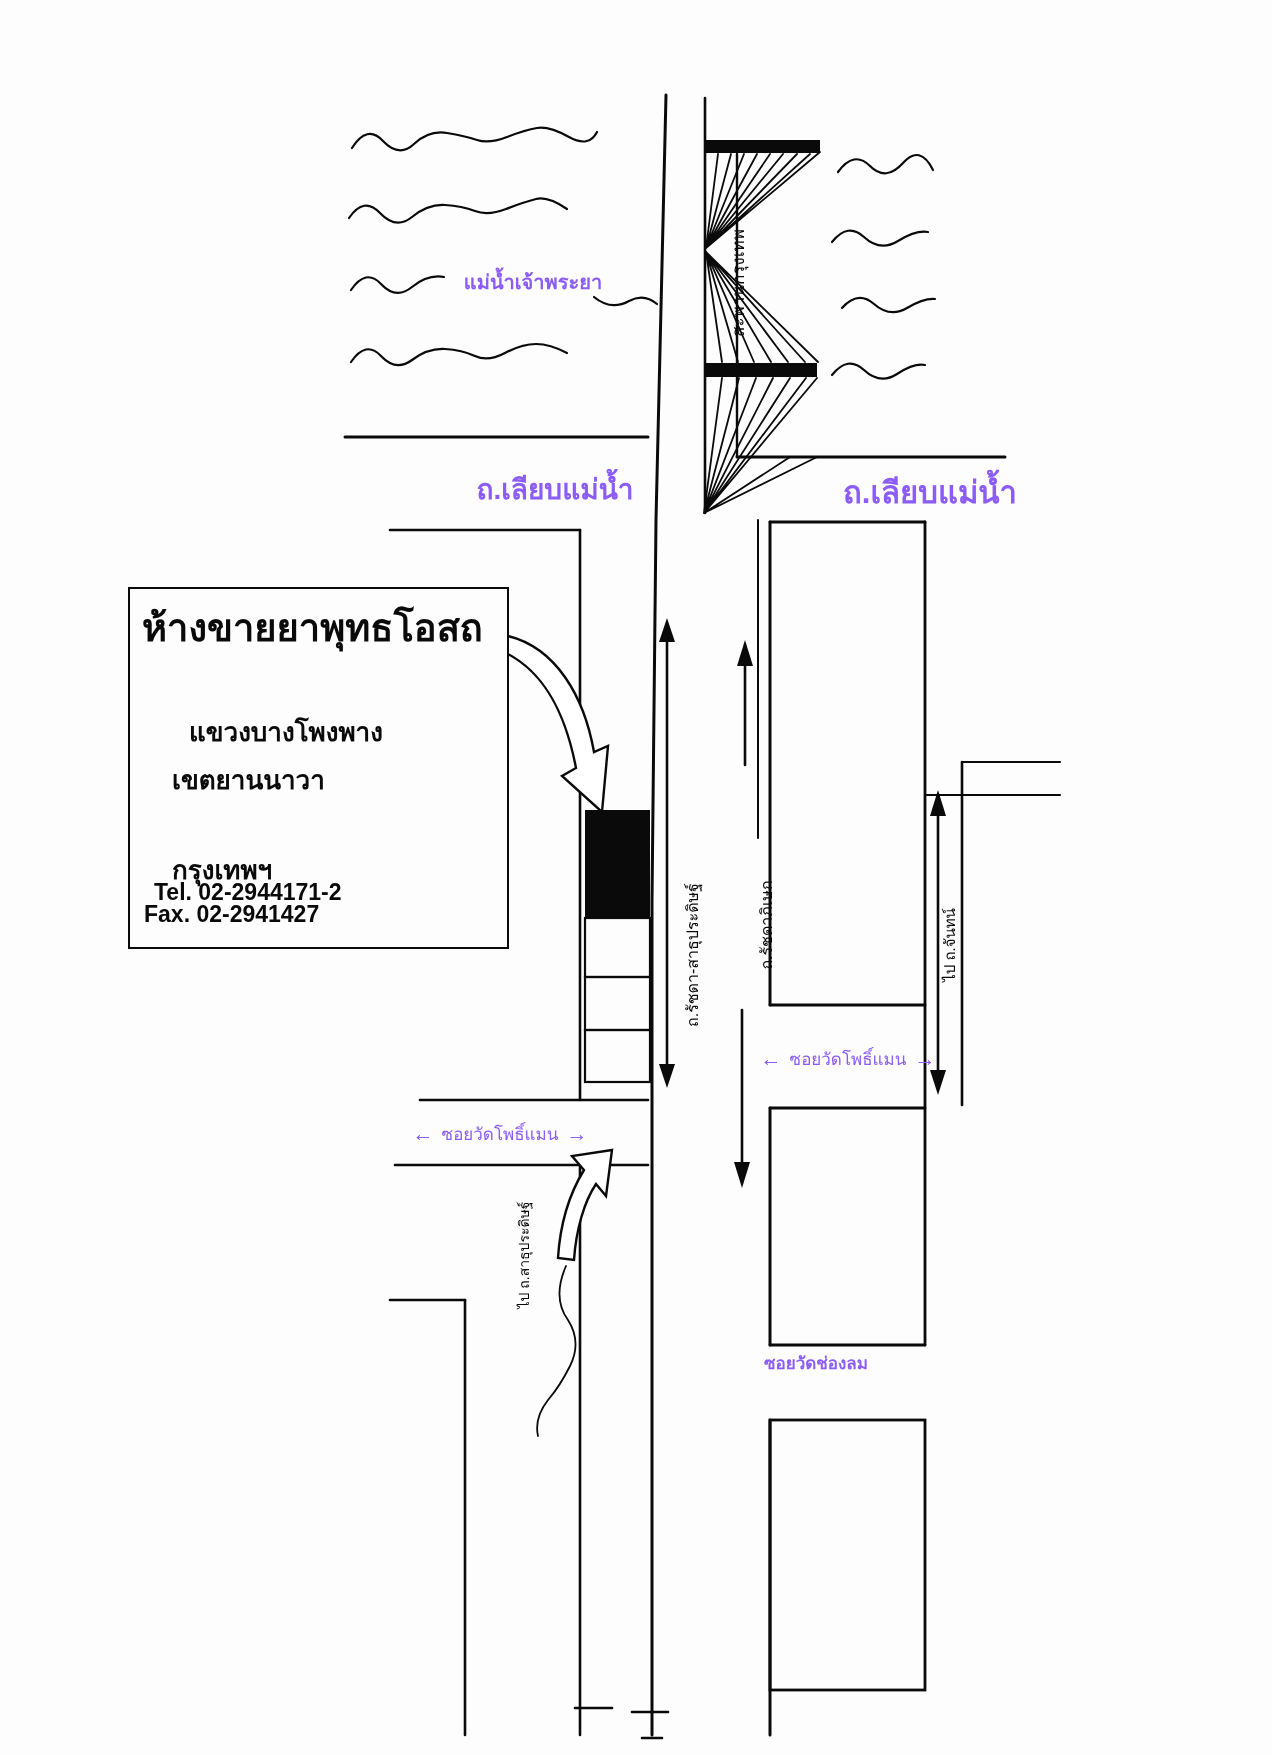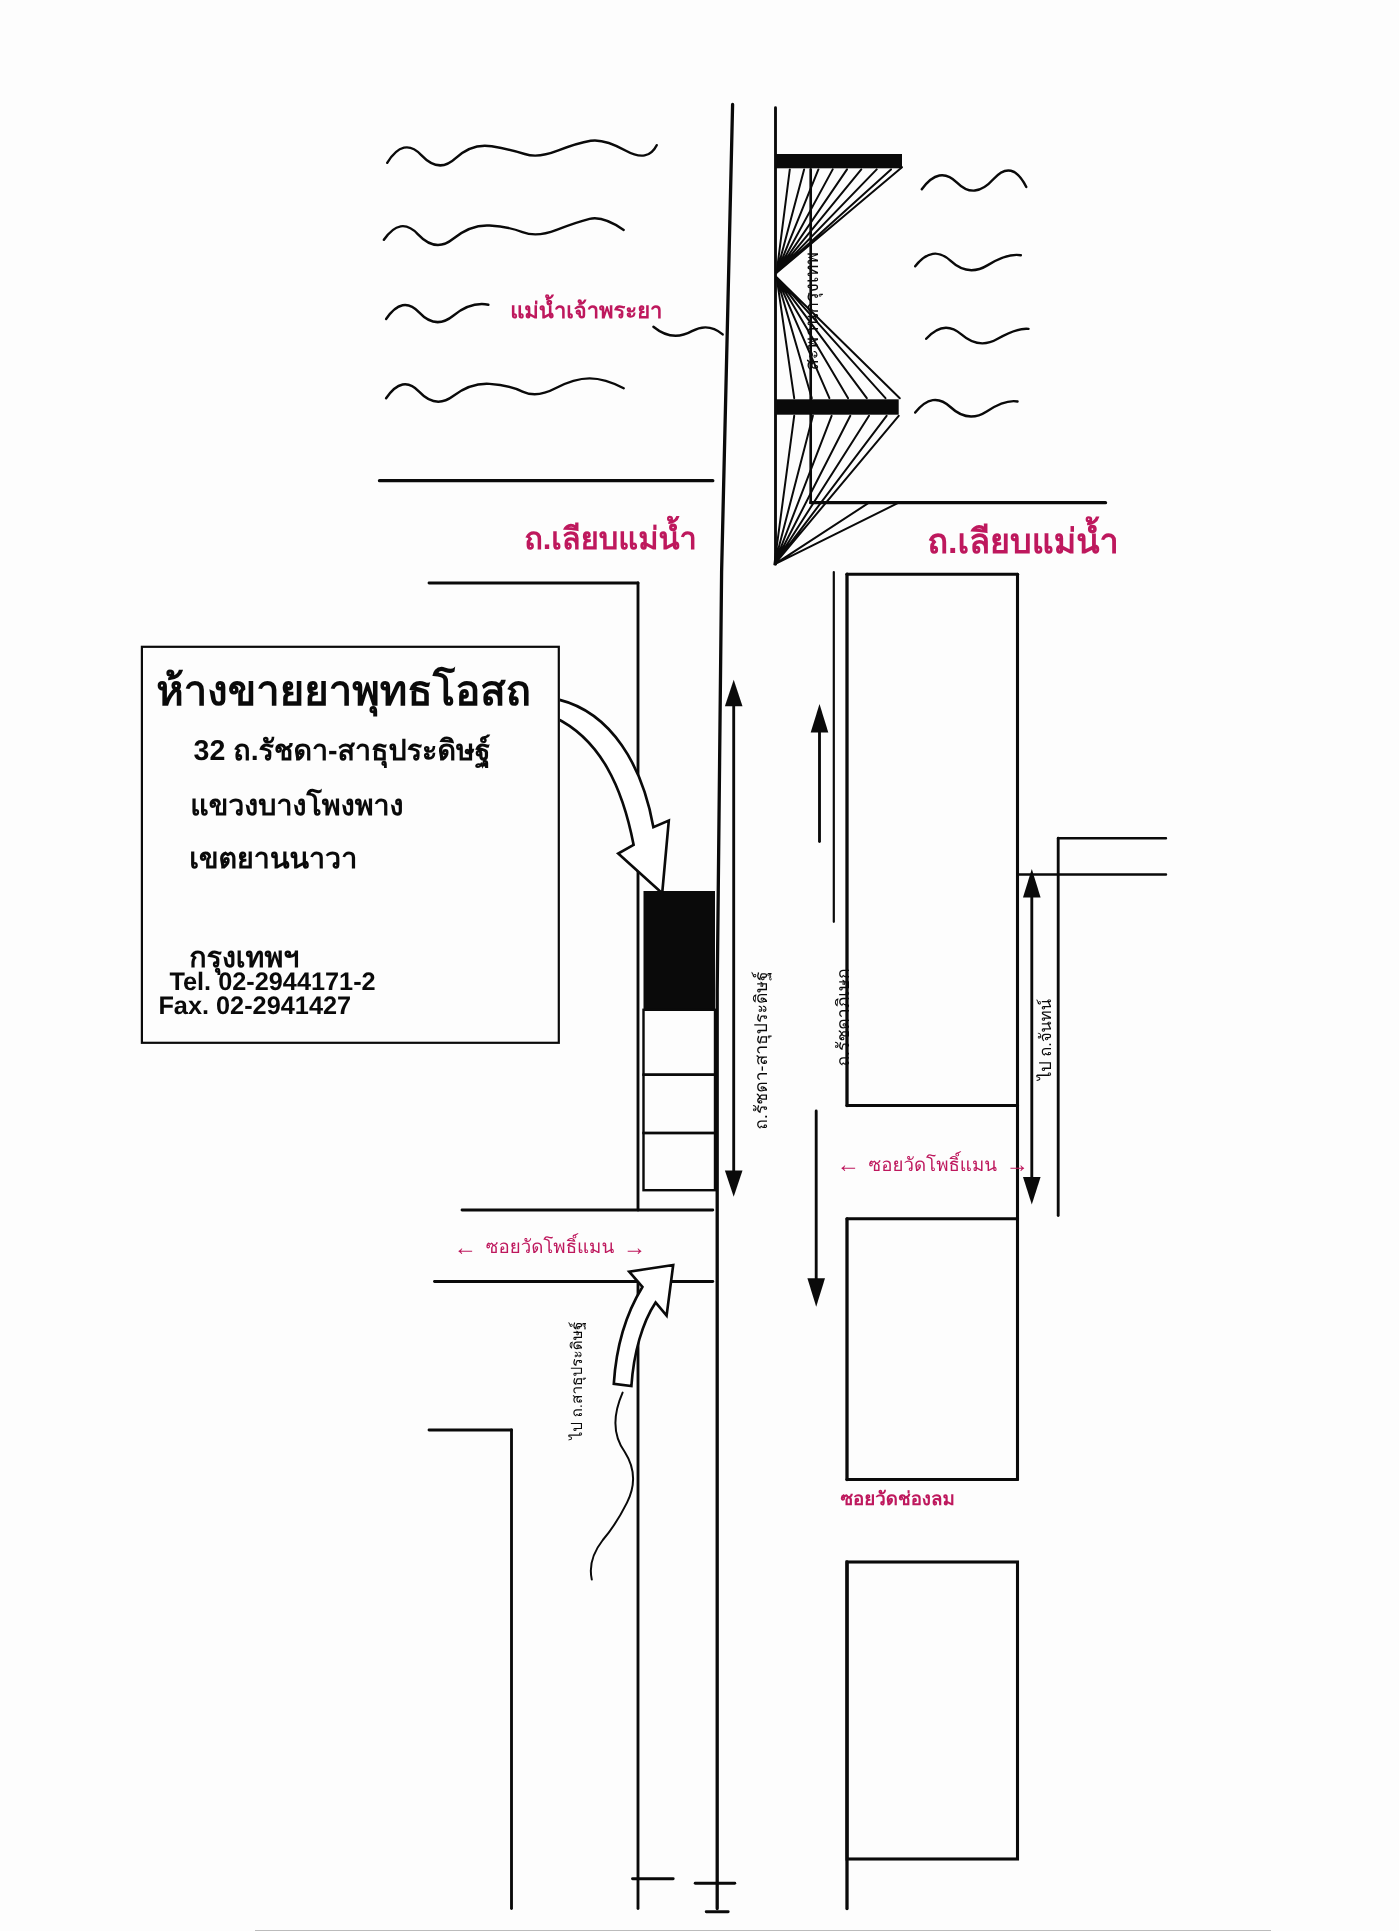--- a/index.html
+++ b/index.html
@@ -1,27 +1,27 @@
 <!DOCTYPE html>
 <html><head>
 <meta charset="utf-8">
 <style>
   html,body{margin:0;padding:0;background:#888;}
   #page{position:relative;width:1272px;height:1755px;background:#fdfdfd;overflow:hidden;
         font-family:"Liberation Sans","DejaVu Sans",sans-serif;color:#0a0a0a;}
   #draw{position:absolute;left:0;top:0;width:1272px;height:1755px;}
-  .lbl{position:absolute;transform:translate(-50%,-50%);white-space:nowrap;color:#be185d;}
+  .lbl{position:absolute;transform:translate(-50%,-50%);white-space:nowrap;color:#8b5cf6;}
   .vlbl{position:absolute;transform:translate(-50%,-50%) rotate(-90deg);white-space:nowrap;color:#0a0a0a;}
   .b{font-weight:bold;}
   
   #infobox{position:absolute;left:128px;top:587px;width:377px;height:358px;
            border:2px solid #0a0a0a;background:#fdfdfd;}
   #infobox .t{position:absolute;left:12px;top:8px;font-size:38px;font-weight:bold;letter-spacing:0px;text-align:center;}
   #infobox .a1{position:absolute;left:46px;top:72px;font-size:26px;font-weight:bold;}
-  #infobox .a2{position:absolute;left:43px;top:122px;font-size:26px;font-weight:bold;}
+  #infobox .a2{position:absolute;left:59px;top:122px;font-size:26px;font-weight:bold;}
   #infobox .a3{position:absolute;left:42px;top:170px;font-size:26px;font-weight:bold;text-align:right;}
   #infobox .a4{position:absolute;left:42px;top:216px;font-size:26px;font-weight:bold;margin-top:44px;}
   #infobox .tel{position:absolute;left:24px;top:266px;font-size:23px;font-weight:bold;margin-top:24px;}
   #infobox .fax{position:absolute;left:14px;top:312px;font-size:23px;font-weight:bold;}
   .soi{font-size:17px;font-weight:normal;}
   .soi .ar{font-size:21px;vertical-align:-1px;padding:0 8px;}
 </style>
 </head>
 <body>
 
@@ -145,21 +145,20 @@
   </div>
 
   <div class="lbl soi" style="left:848px;top:1058px;">
     <span class="ar">←</span><span>ซอยวัดโพธิ์แมน</span><span class="ar">→</span>
   </div>
 
   <div class="lbl b" style="left:816px;top:1362px;font-size:17px;">ซอยวัดช่องลม</div>
 
   <div id="infobox">
     <div class="t">ห้างขายยาพุทธโอสถ</div>
-    <div class="a1">32 ถ.รัชดา-สาธุประดิษฐ์</div>
     <div class="a2">แขวงบางโพงพาง</div>
     <div class="a3">เขตยานนาวา</div>
     <div class="a4">กรุงเทพฯ</div>
     <div class="tel">Tel. 02-2944171-2</div>
     <div class="fax">Fax. 02-2941427</div>
   </div>
 
 </div>
 
 </body></html>

